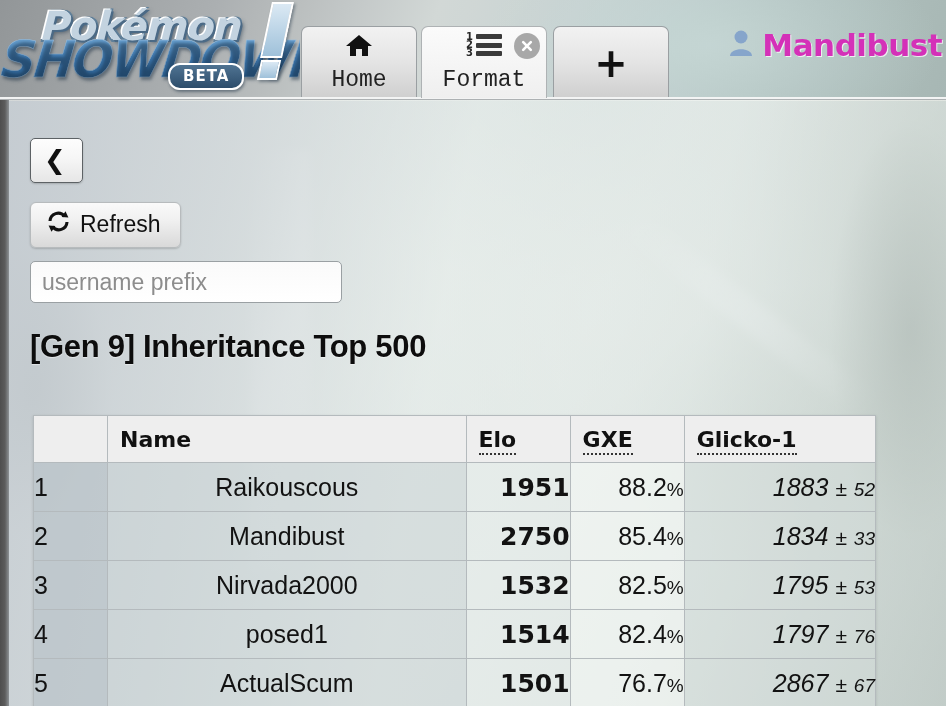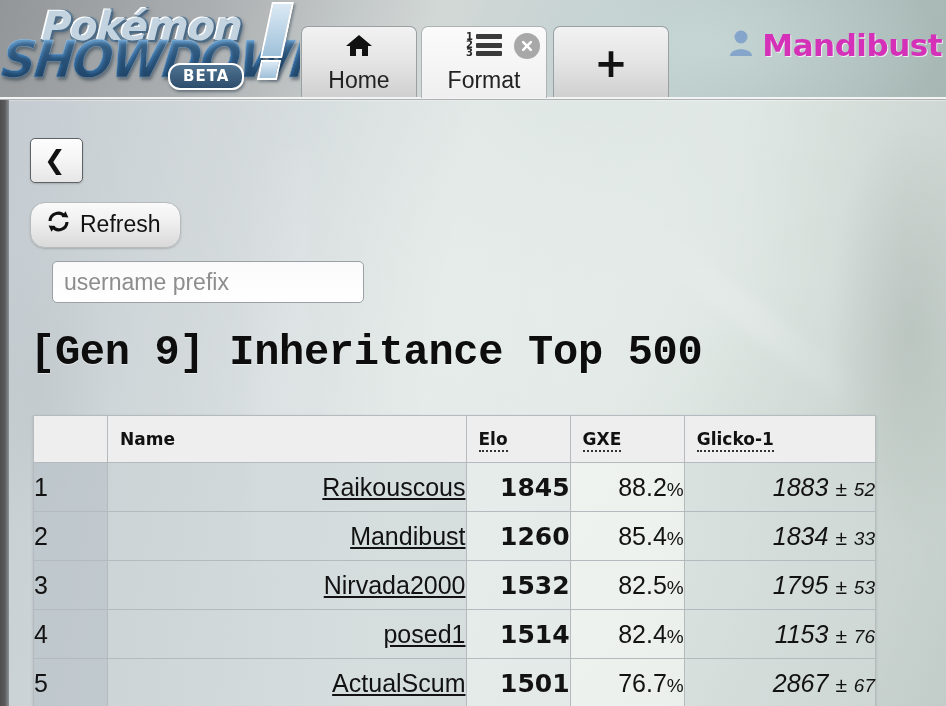--- a/index.html
+++ b/index.html
@@ -160,20 +160,21 @@
     background: linear-gradient(180deg, #fbfbfb 0%, #f4f4f4 60%, #efefef 100%);
     top: 26px;
     border-color: #aeb2b4;
     z-index: 4;
   }
   .tab-label {
     font-size: 23px;
     color: #222222;
     line-height: 26px;
     margin-top: 9px;
+    font-family: Liberation Mono, monospace;
   }
   .tab-icon { height: 26px; display: flex; align-items: center; justify-content: center; }
 
   #tab-home { left: 301px; width: 116px; }
   #tab-ladder { left: 421px; width: 126px; }
   #tab-new { left: 553px; width: 116px; border-radius: 7px 7px 0 0; }
   #tab-new .plus-glyph {
     font-size: 40px; font-weight: bold; color: #111111; line-height: 40px;
     font-family: "DejaVu Sans", sans-serif;
   }
@@ -243,30 +244,30 @@
   #btn-format-list {
     left: 21px; top: 37px;
     padding: 8px 16px 9px 13px;
     font-size: 25px;
     border-color: #5d6265;
   }
   #btn-refresh {
     left: 21px; top: 101px;
     padding: 7px 19px 8px 15px;
     font-size: 23px;
-    border-radius: 15px;
+    border-radius: 6px;
     border-color: #b7bbbd;
     background: linear-gradient(180deg, #fafafa 0%, #f0f0f0 40%, #d9d9d9 100%);
   }
   .chev-left {
     font-family: "DejaVu Sans", sans-serif;
     font-weight: bold; font-size: 26px; line-height: 26px;
   }
 
-  .search-row { position: absolute; left: 21px; top: 160px; display: flex; align-items: stretch; gap: 8px; margin-left: 22px; }
+  .search-row { position: absolute; left: 21px; top: 160px; display: flex; align-items: stretch; gap: 8px; }
   #search-input {
     width: 312px; height: 42px;
     padding: 0 11px;
     font-size: 23px;
     font-family: "Liberation Sans", sans-serif;
     color: #222222;
     background: linear-gradient(180deg, #fafafa 0%, #ffffff 100%);
     border: 1px solid #9aa0a3;
     border-radius: 5px;
     outline: none;
@@ -279,23 +280,23 @@
     font-family: "Liberation Sans", sans-serif;
     background: linear-gradient(180deg, #fdfdfd 0%, #f4f4f4 50%, #e4e4e4 100%);
     border: 1px solid #6e7376;
     border-radius: 5px;
     color: #111111;
     cursor: pointer;
   }
 
   .page-title {
     position: absolute; left: 21px; top: 228px;
-    font-family: Liberation Mono, monospace;
+    font-family: Liberation Sans, sans-serif;
     font-weight: bold;
-    font-size: 42px;
+    font-size: 31px;
     color: #0d0d0d;
     letter-spacing: -0.3px;
     text-shadow: 0 1px 1px rgba(255,255,255,0.5);
   }
 
   
   .ladder-table {
     position: absolute; left: 24px; top: 314px;
     width: 843px;
     border-collapse: collapse;
@@ -305,21 +306,21 @@
   .ladder-table th, .ladder-table td {
     border: 1px solid #b4babd;
     padding: 0;
     height: 49px;
     vertical-align: middle;
   }
   .ladder-table thead th {
     background: #eeeeee;
     font-family: "DejaVu Sans", sans-serif;
     font-weight: bold;
-    font-size: 17px;
+    font-size: 22px;
     color: #111111;
     text-align: left;
     padding-left: 12px;
     height: 47px;
   }
   .col-rank  { width: 74px; }
   .col-name  { width: 358px; }
   .col-elo   { width: 104px; }
   .col-gxe   { width: 114px; }
   .col-glicko{ width: 191px; }
@@ -333,21 +334,21 @@
     font-size: 25px;
     color: #121212;
   }
   .cell-rank {
     background: rgba(186,195,201,0.72);
     text-align: left; padding-left: 14px;
     font-size: 25px;
   }
   .cell-name {
     background: rgba(202,210,212,0.52);
-    text-align: right; padding-left: 14px; text-decoration: underline;
+    text-align: center; padding-left: 14px;
   }
   .cell-elo {
     background: rgba(232,238,236,0.50);
     text-align: right; padding-right: 12px;
     font-weight: bold;
     font-family: "DejaVu Sans", sans-serif;
     font-size: 25px;
   }
   .cell-gxe {
     background: rgba(246,248,246,0.62);
@@ -478,44 +479,44 @@
           <th>Name</th>
           <th><span class="abbr-underline">Elo</span></th>
           <th><span class="abbr-underline">GXE</span></th>
           <th><span class="abbr-underline">Glicko-1</span></th>
         </tr>
       </thead>
       <tbody id="ladder-body">
           <tr>
             <td class="cell-rank">1</td>
             <td class="cell-name"><span>Raikouscous</span></td>
-            <td class="cell-elo">1845</td>
+            <td class="cell-elo">1951</td>
             <td class="cell-gxe"><span>88.2</span><span class="pct">%</span></td>
             <td class="cell-glicko"><span>1883</span> <span class="pm">±</span> <span class="dev">52</span></td>
           </tr>
           <tr>
             <td class="cell-rank">2</td>
             <td class="cell-name"><span>Mandibust</span></td>
-            <td class="cell-elo">1260</td>
+            <td class="cell-elo">2750</td>
             <td class="cell-gxe"><span>85.4</span><span class="pct">%</span></td>
             <td class="cell-glicko"><span>1834</span> <span class="pm">±</span> <span class="dev">33</span></td>
           </tr>
           <tr>
             <td class="cell-rank">3</td>
             <td class="cell-name"><span>Nirvada2000</span></td>
             <td class="cell-elo">1532</td>
             <td class="cell-gxe"><span>82.5</span><span class="pct">%</span></td>
             <td class="cell-glicko"><span>1795</span> <span class="pm">±</span> <span class="dev">53</span></td>
           </tr>
           <tr>
             <td class="cell-rank">4</td>
             <td class="cell-name"><span>posed1</span></td>
             <td class="cell-elo">1514</td>
             <td class="cell-gxe"><span>82.4</span><span class="pct">%</span></td>
-            <td class="cell-glicko"><span>1153</span> <span class="pm">±</span> <span class="dev">76</span></td>
+            <td class="cell-glicko"><span>1797</span> <span class="pm">±</span> <span class="dev">76</span></td>
           </tr>
           <tr>
             <td class="cell-rank">5</td>
             <td class="cell-name"><span>ActualScum</span></td>
             <td class="cell-elo">1501</td>
             <td class="cell-gxe"><span>76.7</span><span class="pct">%</span></td>
             <td class="cell-glicko"><span>2867</span> <span class="pm">±</span> <span class="dev">67</span></td>
           </tr>
         </tbody>
     </table>

